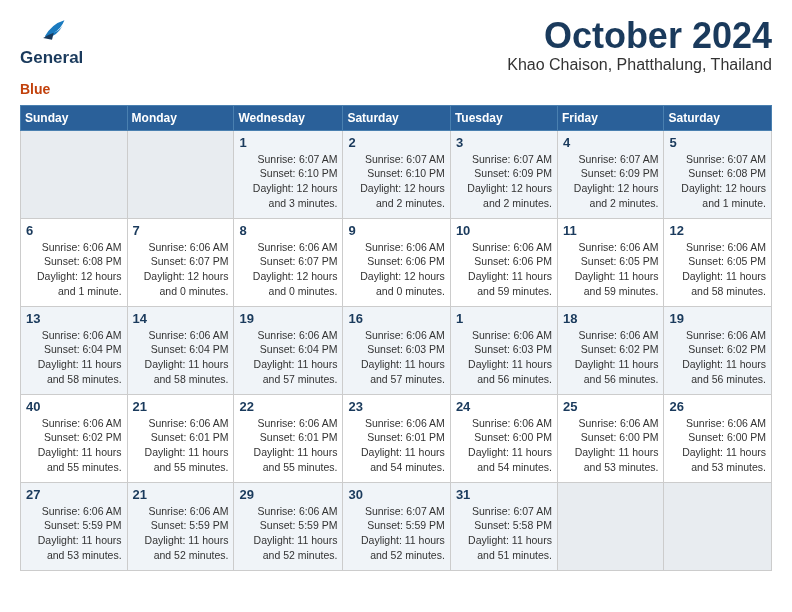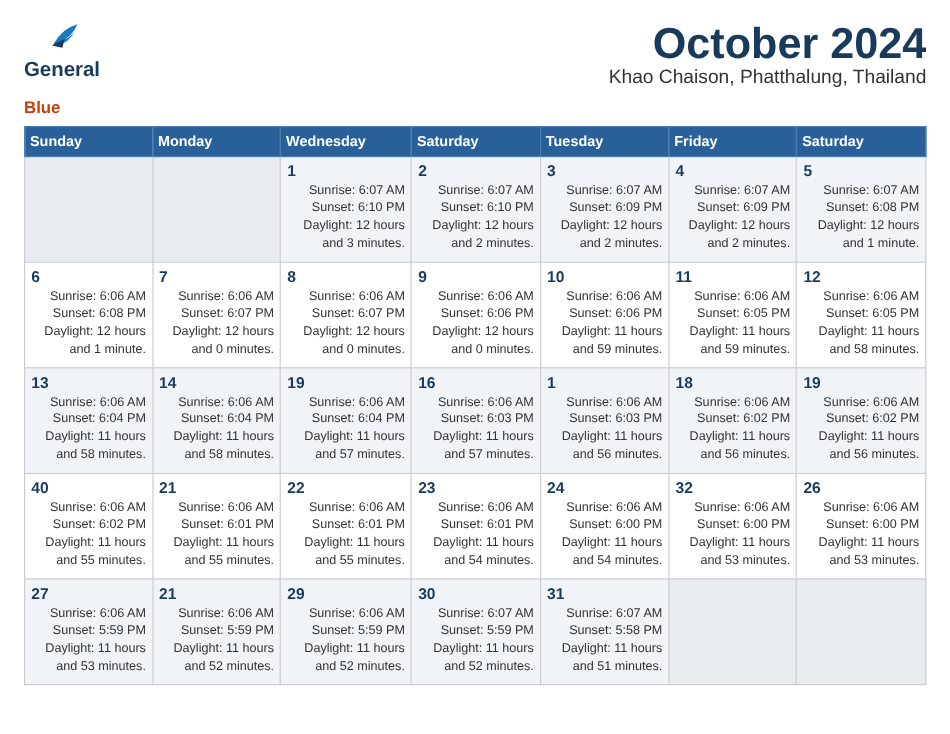--- a/index.html
+++ b/index.html
@@ -216,21 +216,21 @@
         </td>
         <td>
           <div class="day-number">23</div>
           <div class="day-detail">Sunrise: 6:06 AM<br>Sunset: 6:01 PM<br>Daylight: 11 hours and 54 minutes.</div>
         </td>
         <td>
           <div class="day-number">24</div>
           <div class="day-detail">Sunrise: 6:06 AM<br>Sunset: 6:00 PM<br>Daylight: 11 hours and 54 minutes.</div>
         </td>
         <td>
-          <div class="day-number">32</div>
+          <div class="day-number">25</div>
           <div class="day-detail">Sunrise: 6:06 AM<br>Sunset: 6:00 PM<br>Daylight: 11 hours and 53 minutes.</div>
         </td>
         <td>
           <div class="day-number">26</div>
           <div class="day-detail">Sunrise: 6:06 AM<br>Sunset: 6:00 PM<br>Daylight: 11 hours and 53 minutes.</div>
         </td>
       </tr>
       <tr class="row-shaded">
         <td>
           <div class="day-number">27</div>

